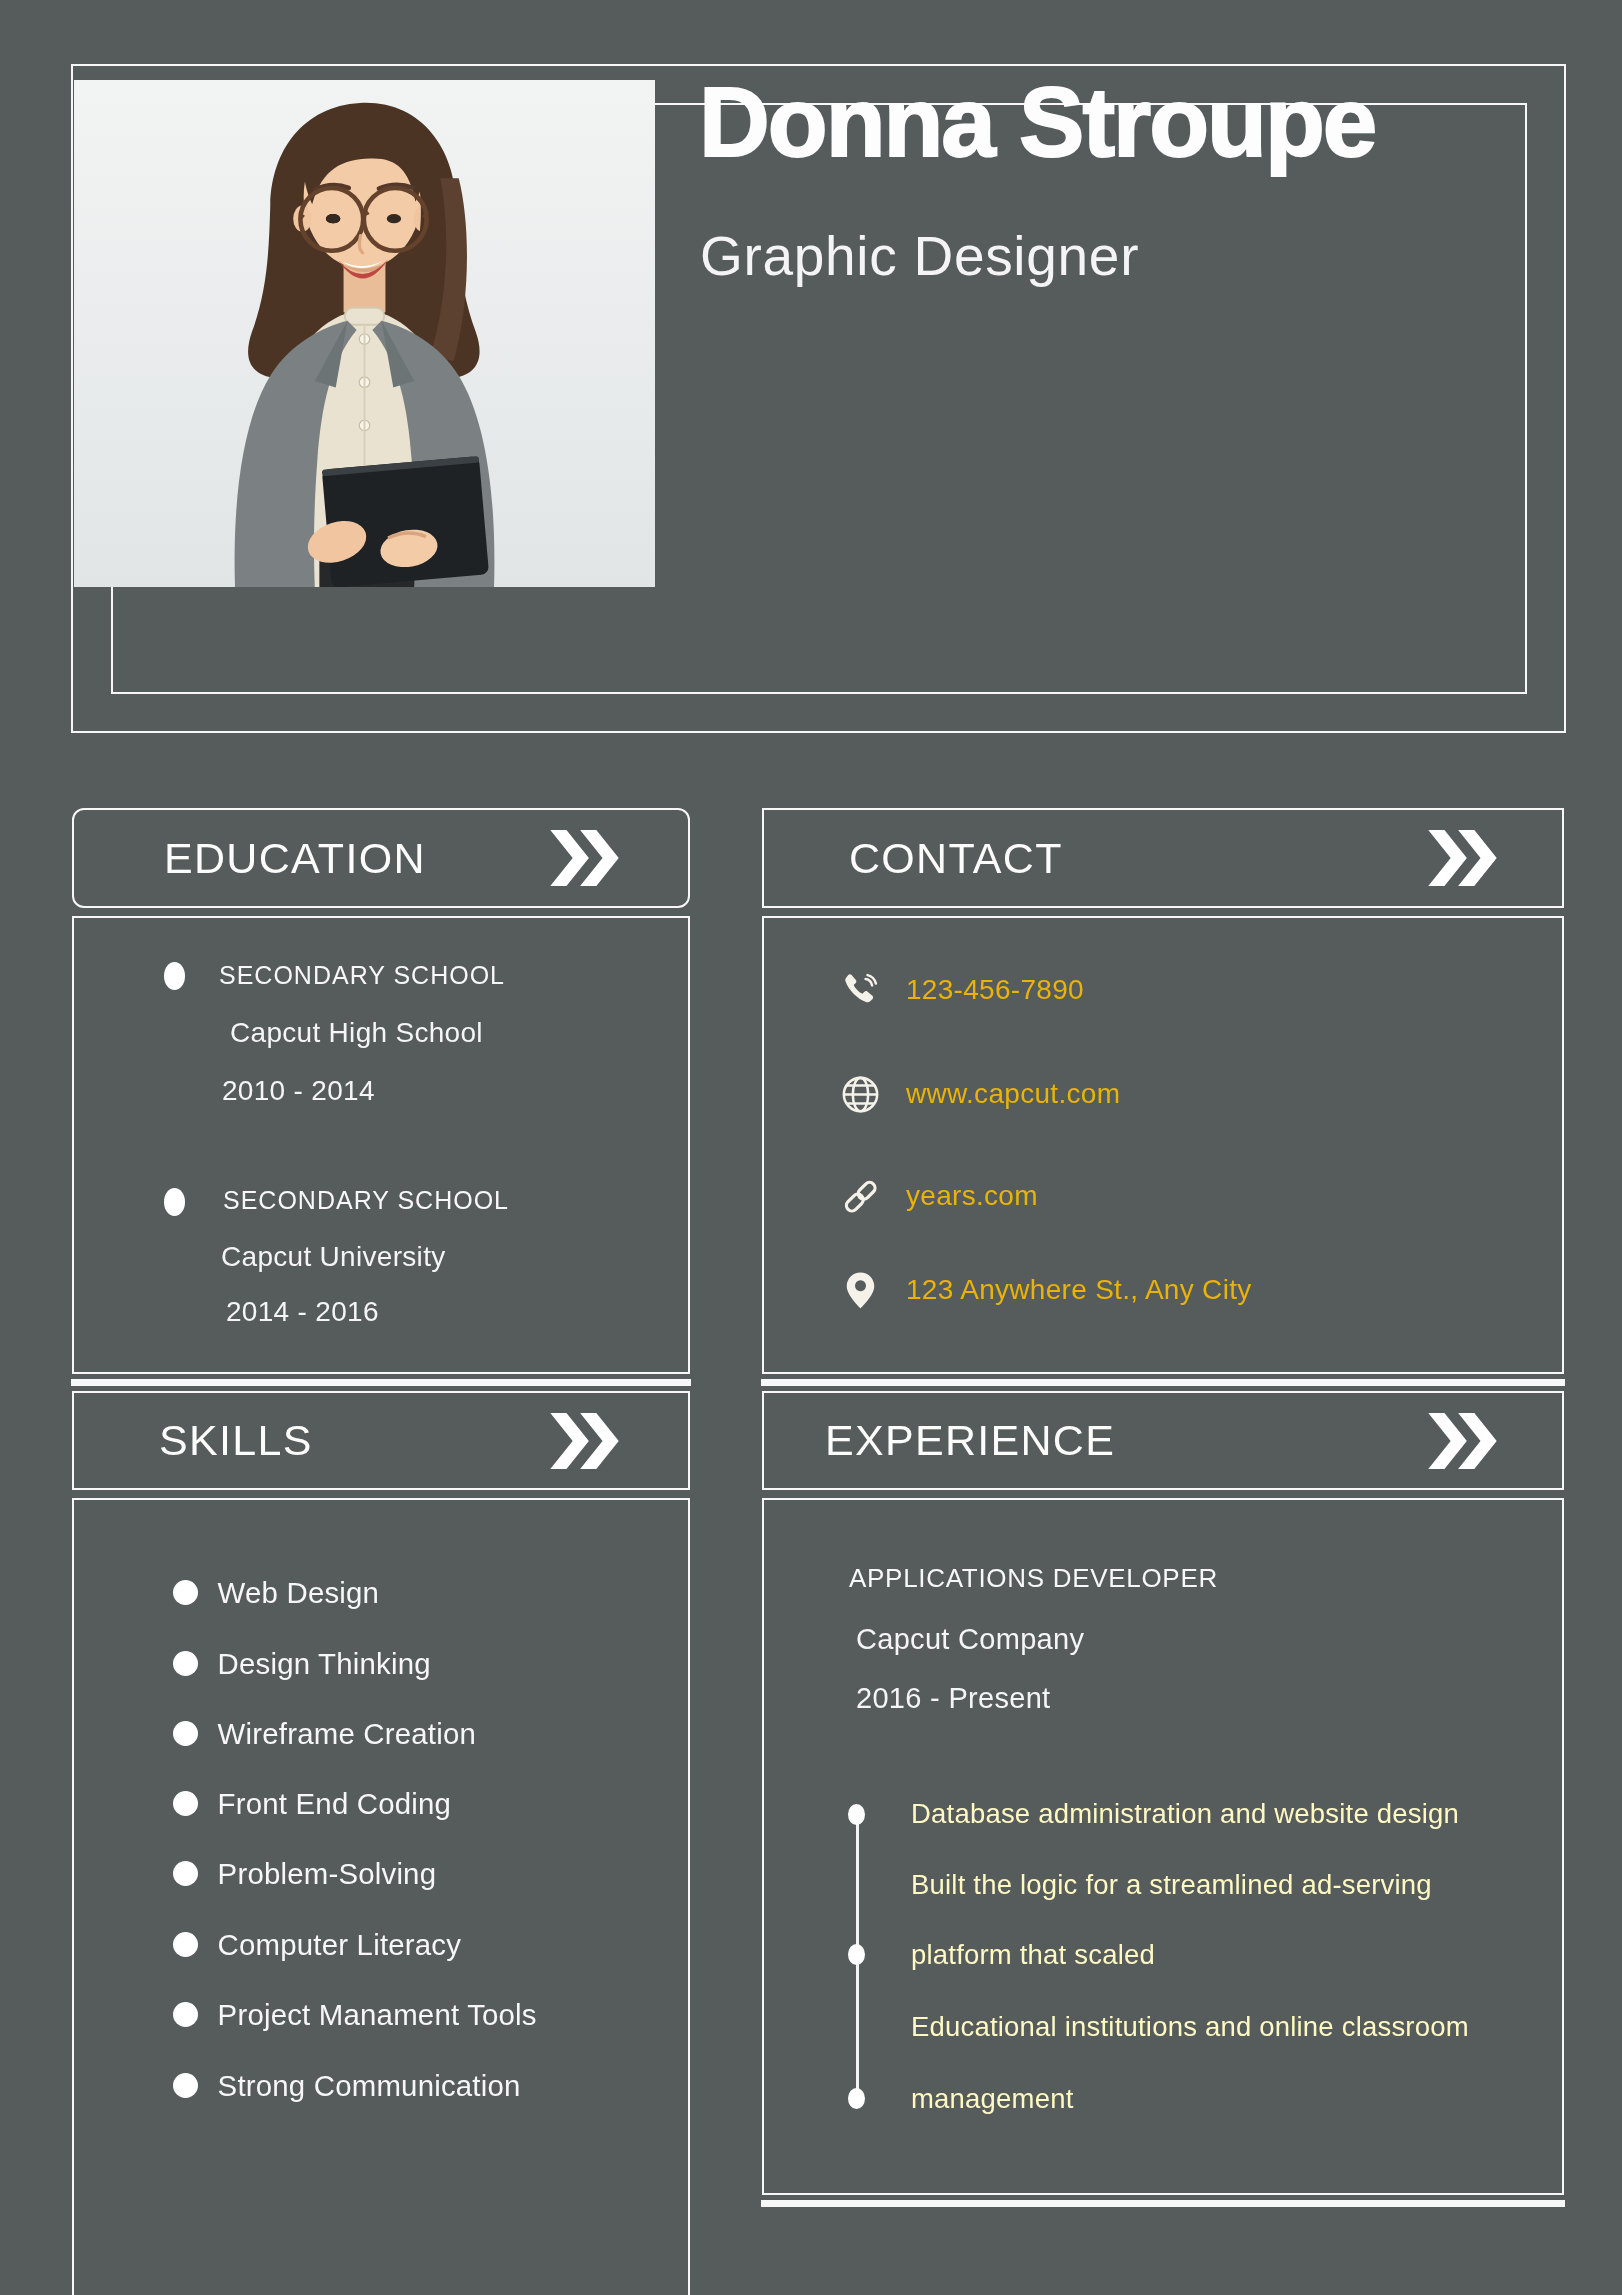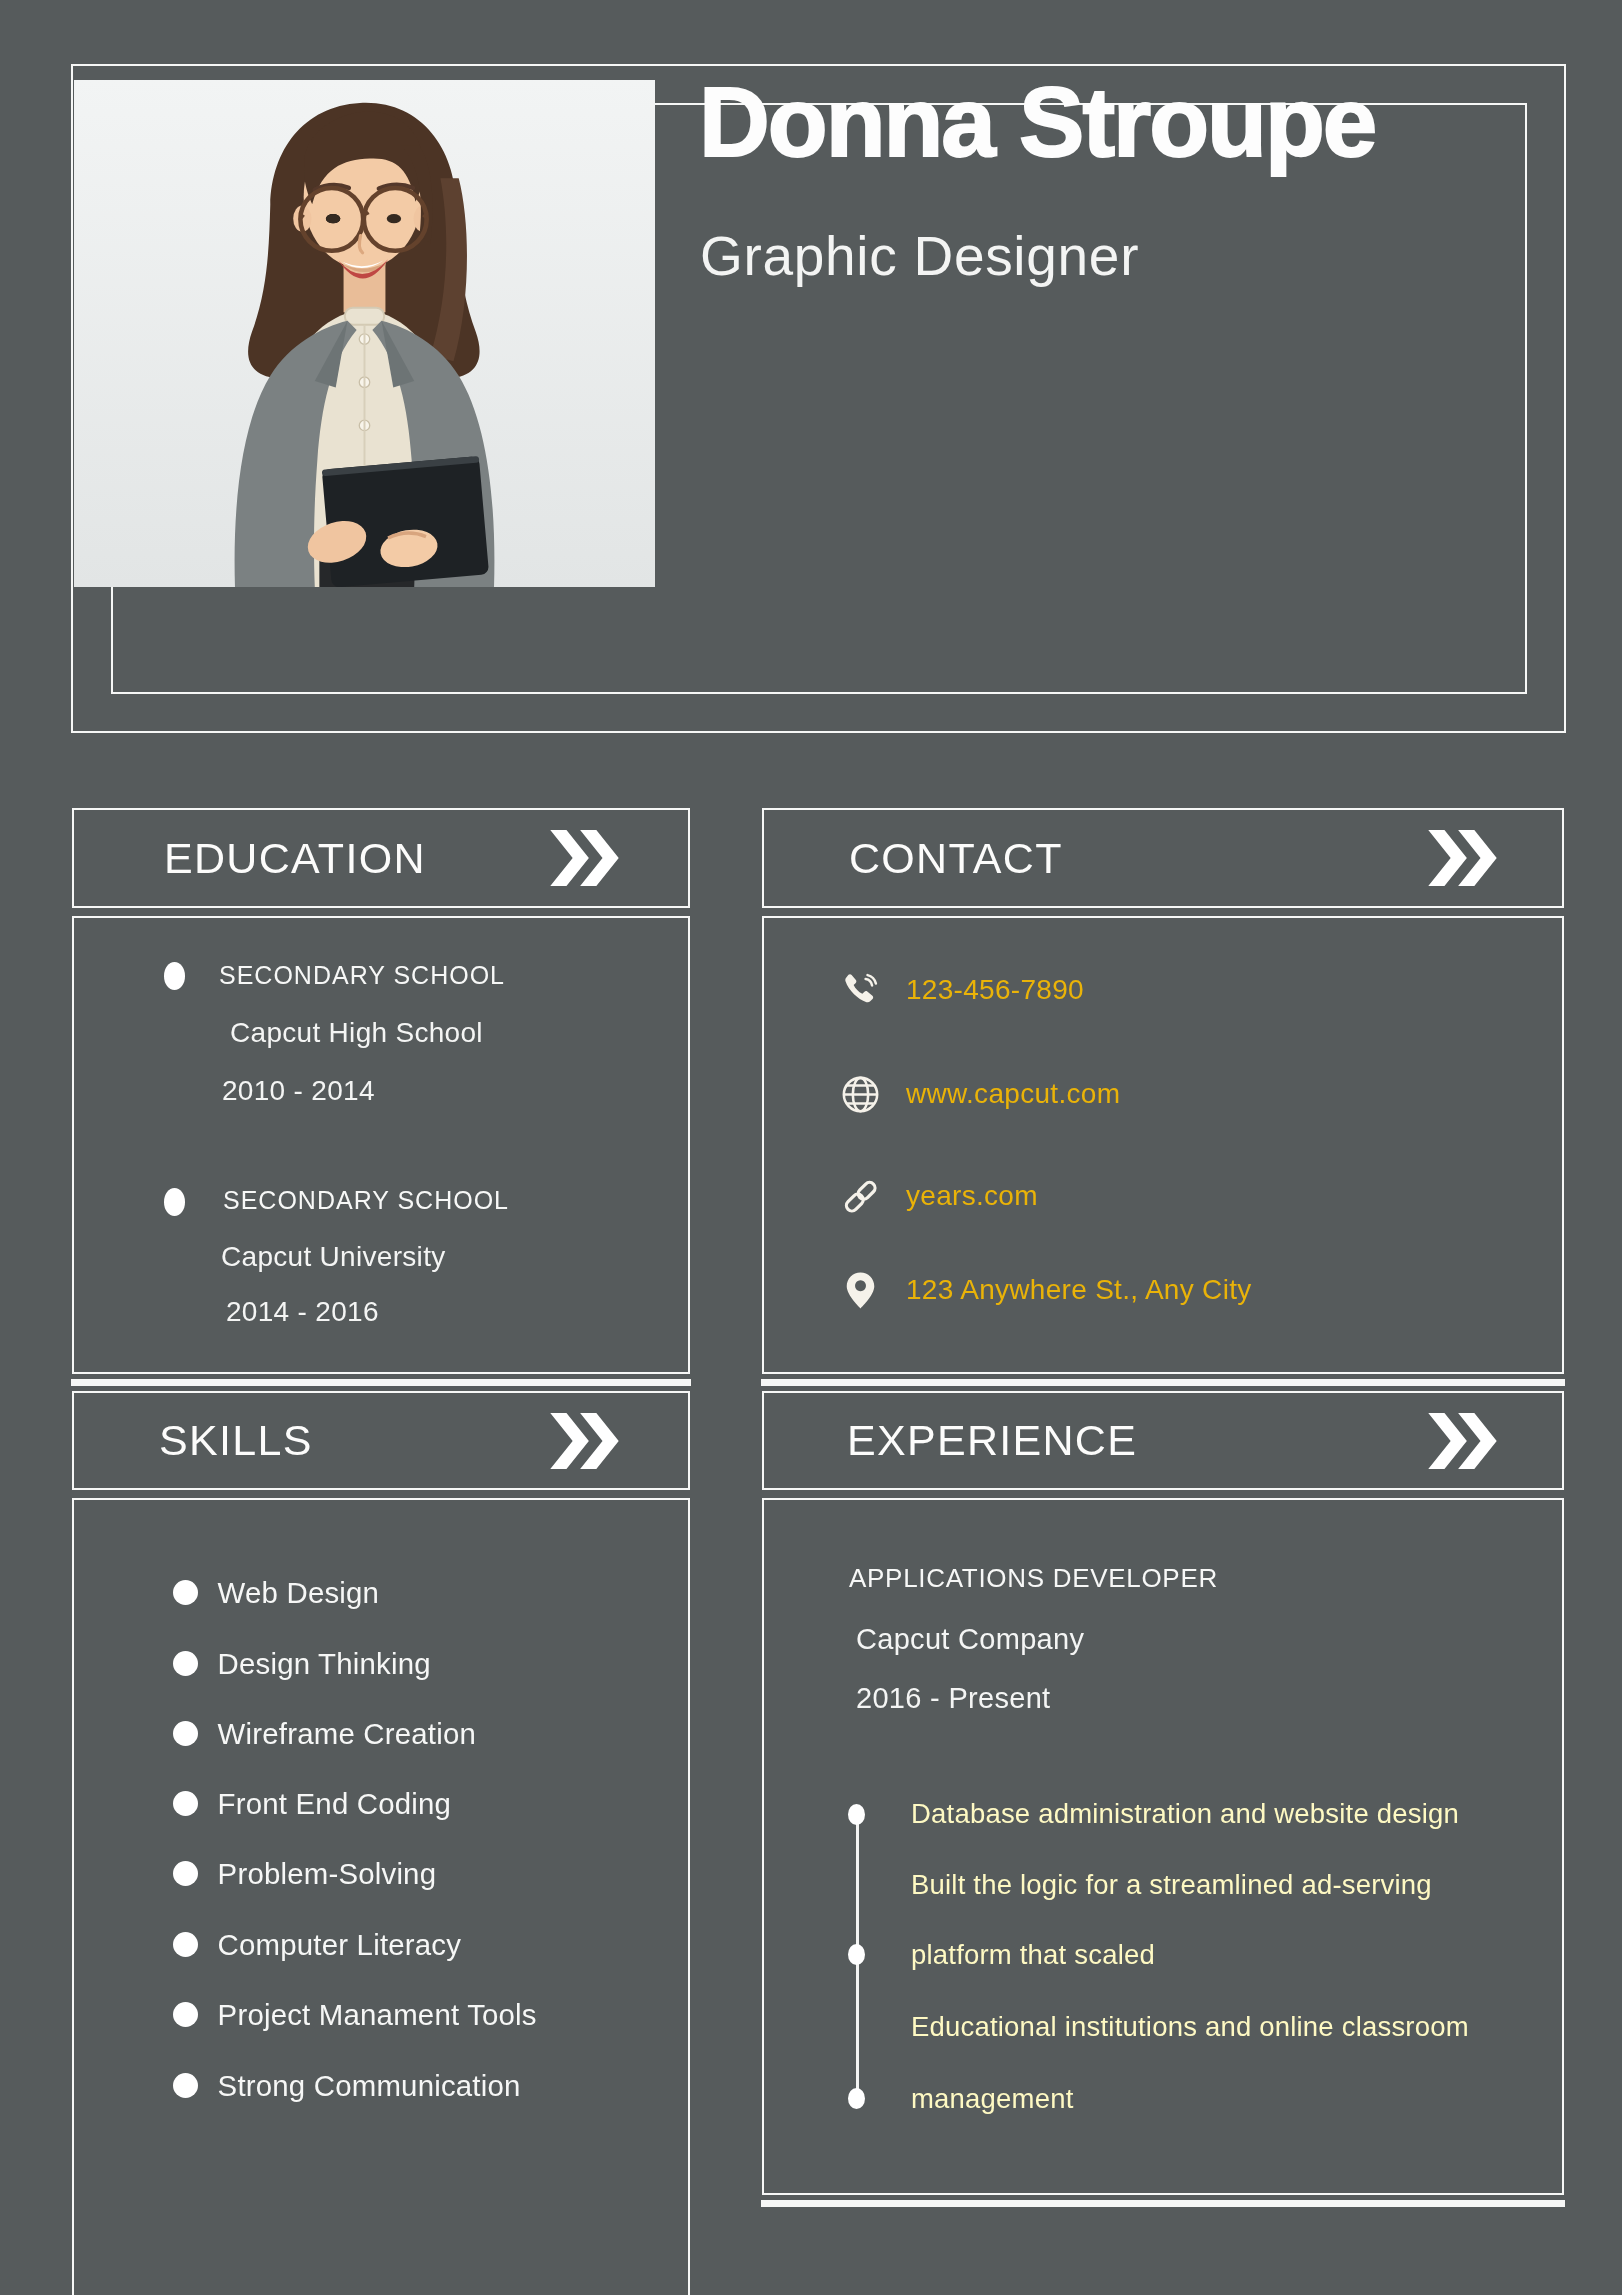--- a/index.html
+++ b/index.html
@@ -49,24 +49,24 @@
   }
   .sec-header .chev{position:absolute;top:50%;transform:translateY(-50%);}
   .content-box{
     position:absolute;box-sizing:border-box;
     border:2.6px solid #f6f7f6;
   }
   .content-box::after{
     content:"";position:absolute;left:-2.6px;right:-2.6px;bottom:-14.4px;height:7.2px;
     background:#f6f7f6;
   }
-  .edu-h   {left:72px; top:808px; width:618px; height:100px; padding-left:90px;}
+  .edu-h   {left:72px; top:808px; width:618px; height:100px; padding-left:90px;border-radius:12px;}
   .con-h   {left:762px;top:808px; width:802px;height:100px; padding-left:85px;}
   .skill-h {left:72px; top:1391px; width:618px; height:99px; padding-left:85px;}
-  .exp-h   {left:762px;top:1391px; width:802px;height:99px; padding-left:83px;}
+  .exp-h   {left:762px;top:1391px; width:802px;height:99px; padding-left:61px;}
   .edu-h .chev, .skill-h .chev{right:69px;}
   .con-h .chev, .exp-h .chev{right:65px;}
   .edu-c   {left:72px; top:916px; width:618px; height:458px;}
   .con-c   {left:762px;top:916px; width:802px;height:458px;}
   .skill-c {left:72px; top:1498px; width:618px; height:905px;}
   .exp-c   {left:762px;top:1498px; width:802px;height:697px;padding-left:23px;}
   
   .edu-bullet{position:absolute;width:21px;height:27.5px;border-radius:50%;background:#ffffff;}
   .edu-label{position:absolute;font-size:25px;font-weight:400;letter-spacing:1px;color:#f7f8f7;}
   .edu-line{position:absolute;font-size:28px;font-weight:400;color:#f4f5f4;letter-spacing:0.3px;}

